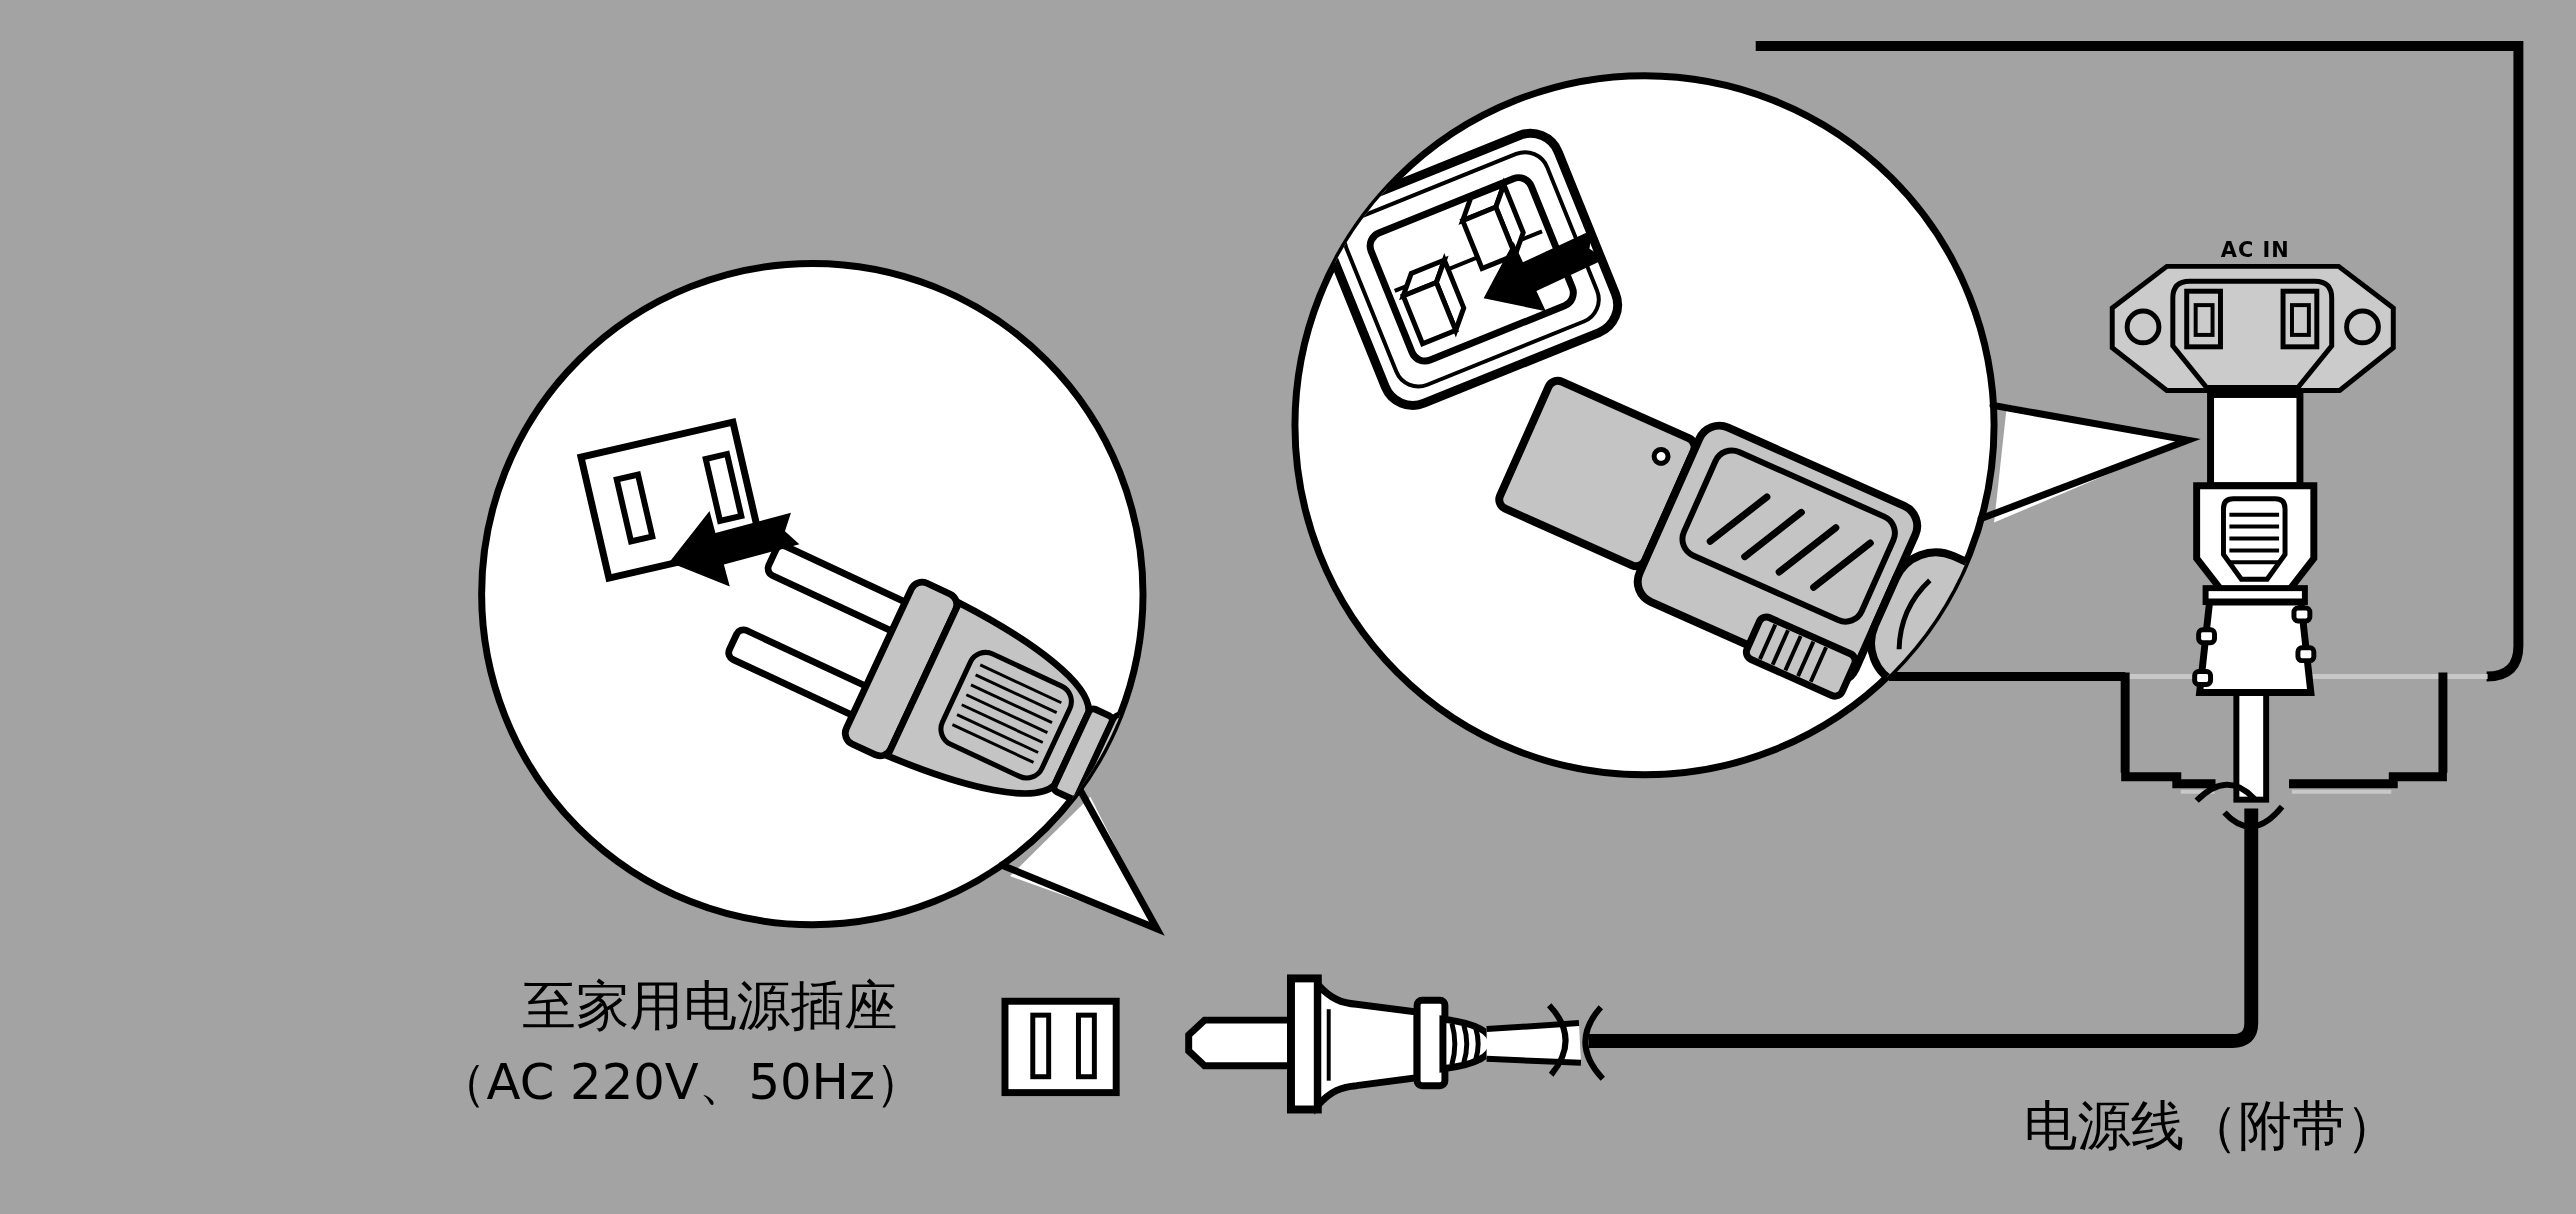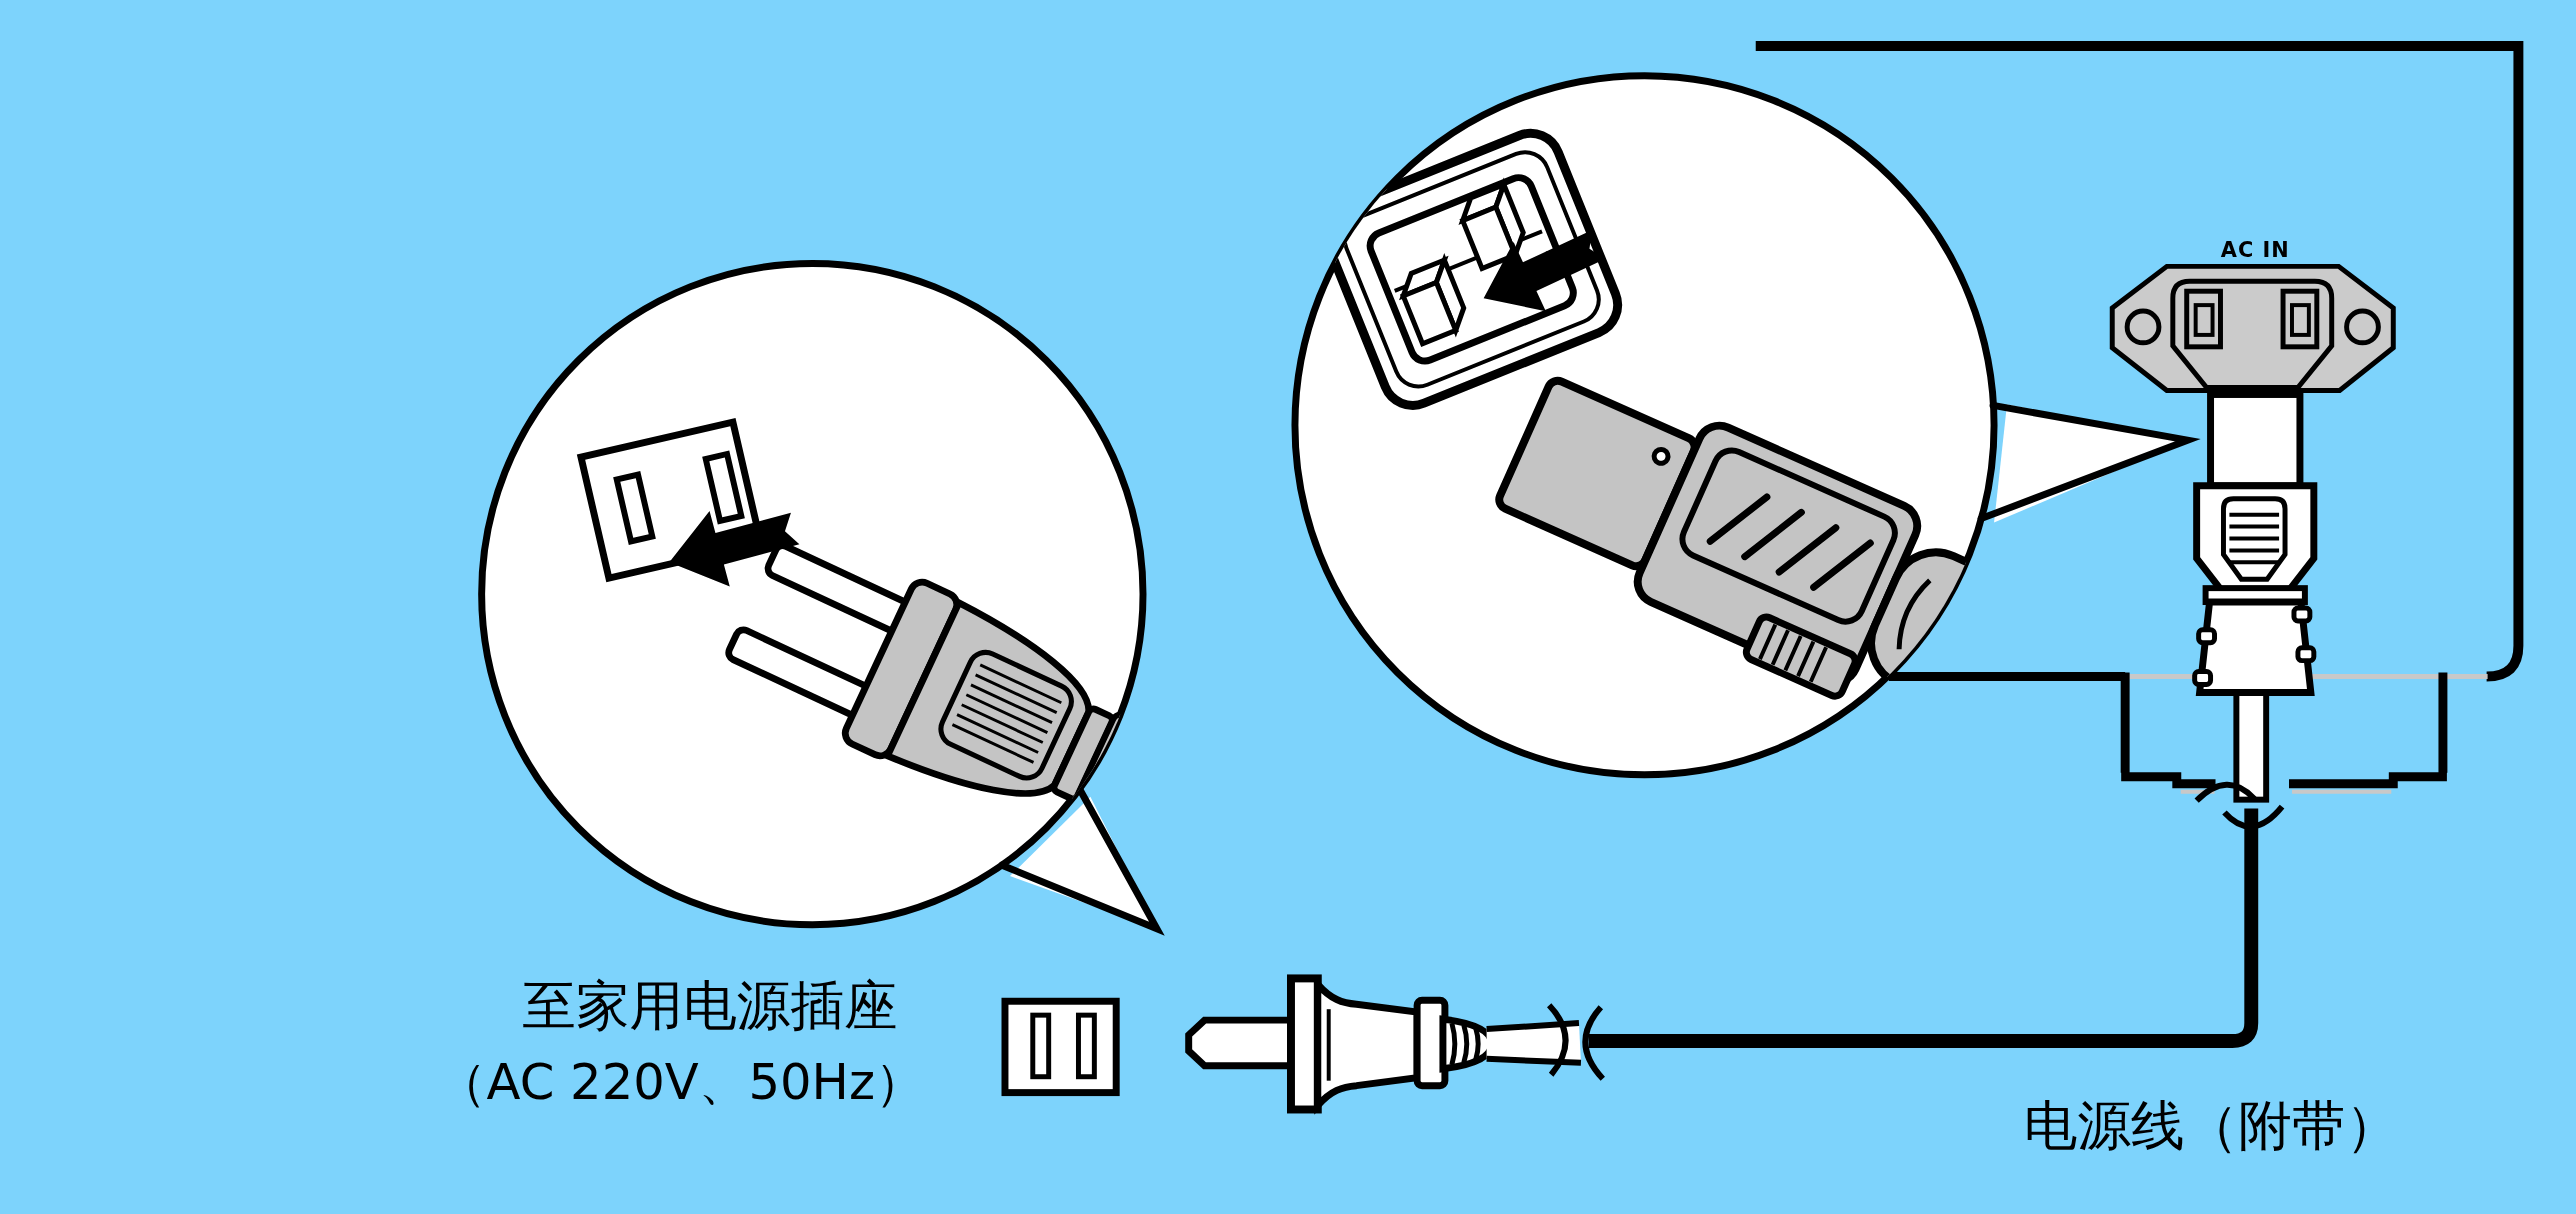--- a/index.html
+++ b/index.html
@@ -1,16 +1,16 @@
 <!DOCTYPE html>
 <html><head>
 <meta charset="utf-8">
 <style>
   html,body{margin:0;padding:0;background:#ffffff;}
-  .stage{position:relative;width:2576px;height:1215px;background:#7dd3fc;overflow:hidden;
+  .stage{position:relative;width:2576px;height:1215px;background:#a3a3a3;overflow:hidden;
          font-family:"DejaVu Sans","Liberation Sans",sans-serif;}
   svg{display:block;}
   .ln{fill:none;stroke:#000;}
   .wh{fill:#fff;stroke:#000;}
   .blk{fill:#000;stroke:none;}
   .grayln{stroke:#c8c8c8;fill:none;}
   .txt{fill:#000;stroke:none;font-family:"DejaVu Sans","Liberation Sans",sans-serif;}
   .acin{font-weight:bold;font-size:21px;letter-spacing:1px;}
   .cjk1{font-size:54px;}
   .cjk2{font-size:50px;}

